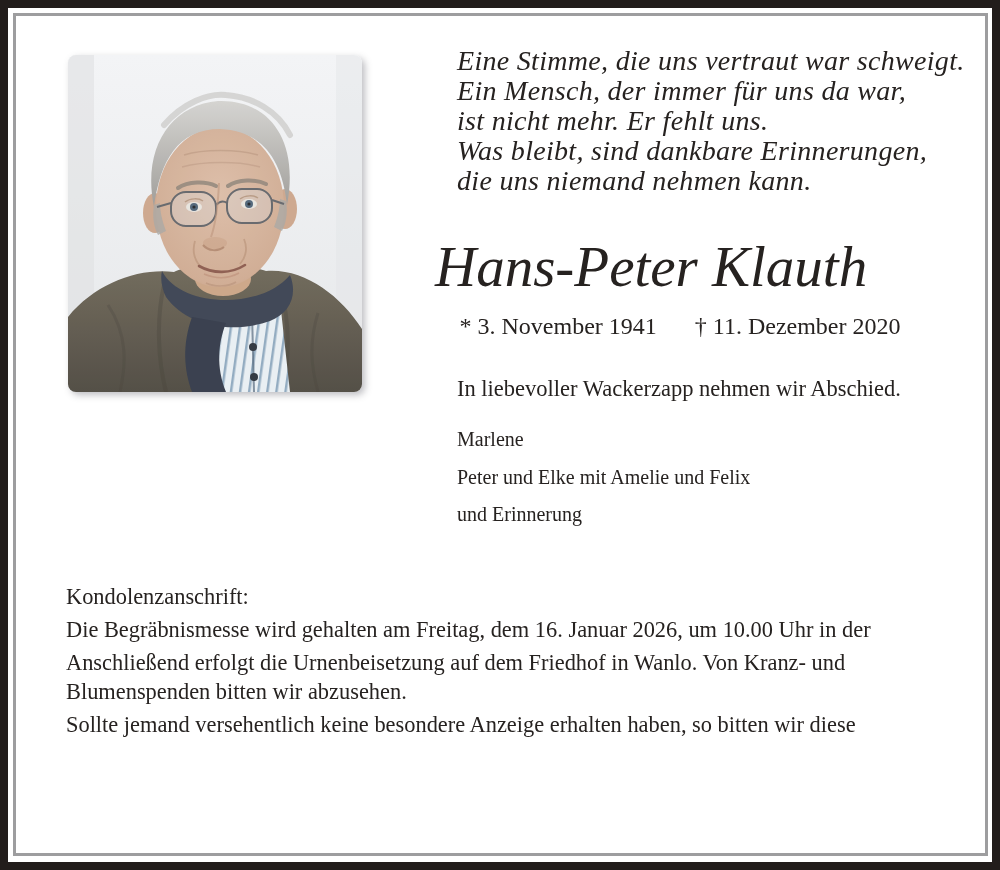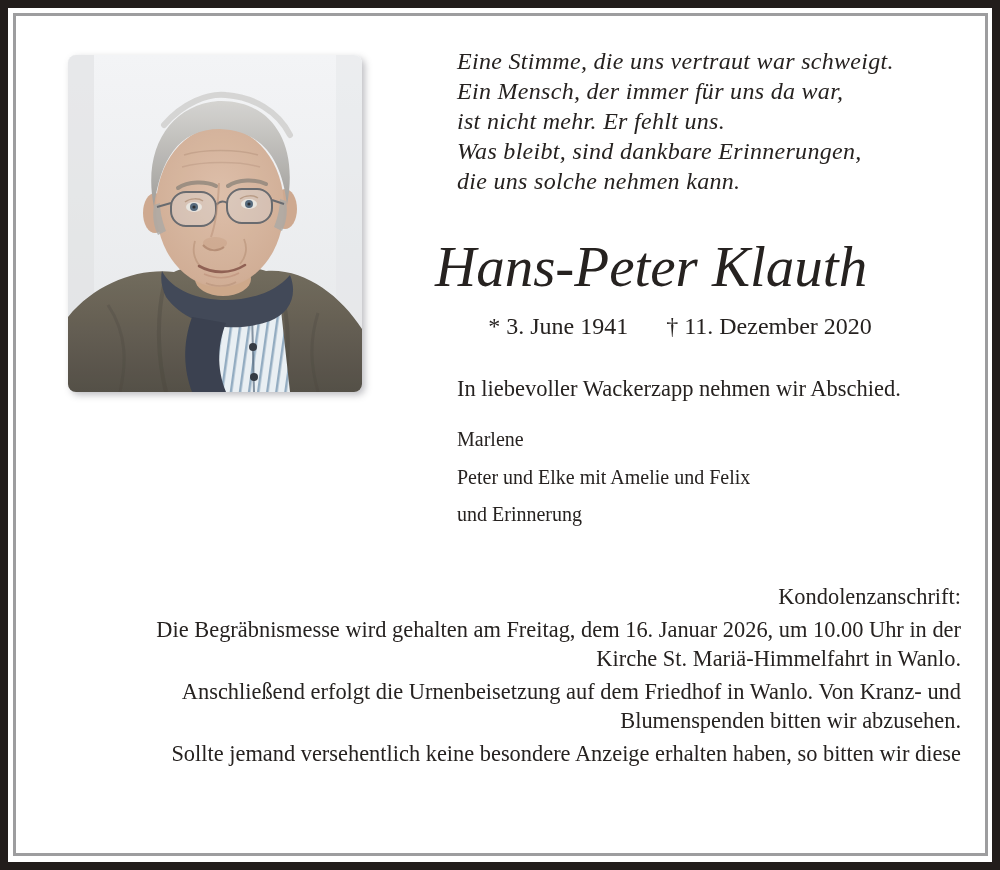--- a/index.html
+++ b/index.html
@@ -32,21 +32,21 @@
     width: 294px; height: 337px;
     border-radius: 8px;
     overflow: hidden;
     box-shadow: 3px 3px 7px rgba(70,70,80,0.35);
   }
   .photo svg { display: block; }
   .poem {
     position: absolute;
     left: 457px; top: 46px;
     font-style: italic;
-    font-size: 24px;
+    font-size: 28px;
     line-height: 30px;
     letter-spacing: 0.3px;
     white-space: nowrap;
   }
   .name {
     position: absolute;
     left: 435px; top: 236px;
     width: 490px;
     text-align: left;
     font-style: italic;
@@ -78,21 +78,20 @@
     font-size: 20px;
     line-height: 37.5px;
     white-space: nowrap;
   }
   .details {
     position: absolute;
     left: 66px; top: 582px;
     width: 895px;
     font-size: 22.4px;
     line-height: 29px;
-    text-align: right;
   }
   .details .para { margin-top: 4px; }
   .details .para:first-child { margin-top: 0; }
   .line { white-space: nowrap; }
 </style>
 </head>
 <body>
 
 <div class="page">
   <div class="black-frame"></div>
@@ -184,45 +183,44 @@
       <path d="M138,228 C146,232 160,232 168,227" stroke="#b08a70" stroke-width="1.5" fill="none" opacity="0.5"></path>
       <rect width="294" height="337" fill="#ffffff" opacity="0.04"></rect>
     </svg>
   </div>
 
   <div class="poem">
     <div class="line">Eine Stimme, die uns vertraut war schweigt.</div>
     <div class="line">Ein Mensch, der immer für uns da war,</div>
     <div class="line">ist nicht mehr. Er fehlt uns.</div>
     <div class="line">Was bleibt, sind dankbare Erinnerungen,</div>
-    <div class="line">die uns solche nehmen kann.</div>
+    <div class="line">die uns niemand nehmen kann.</div>
   </div>
 
   <div class="name">Hans-Peter Klauth</div>
 
   <div class="dates">
-    <span>* 3. June 1941</span>
+    <span>* 3. November 1941</span>
     <span>† 11. Dezember 2020</span>
   </div>
 
   <div class="farewell">In liebevoller Wackerzapp nehmen wir Abschied.</div>
 
   <div class="mourners">
     <div class="line">Marlene</div>
     <div class="line">Peter und Elke mit Amelie und Felix</div>
     <div class="line">und Erinnerung</div>
   </div>
 
   <div class="details">
     <div class="para">
       <div class="line">Kondolenzanschrift:</div>
     </div>
     <div class="para">
       <div class="line">Die Begräbnismesse wird gehalten am Freitag, dem 16. Januar 2026, um 10.00 Uhr in der</div>
-      <div class="line">Kirche St. Mariä-Himmelfahrt in Wanlo.</div>
     </div>
     <div class="para">
       <div class="line">Anschließend erfolgt die Urnenbeisetzung auf dem Friedhof in Wanlo. Von Kranz- und</div>
       <div class="line">Blumenspenden bitten wir abzusehen.</div>
     </div>
     <div class="para">
       <div class="line">Sollte jemand versehentlich keine besondere Anzeige erhalten haben, so bitten wir diese</div>
     </div>
   </div>
 </div>

